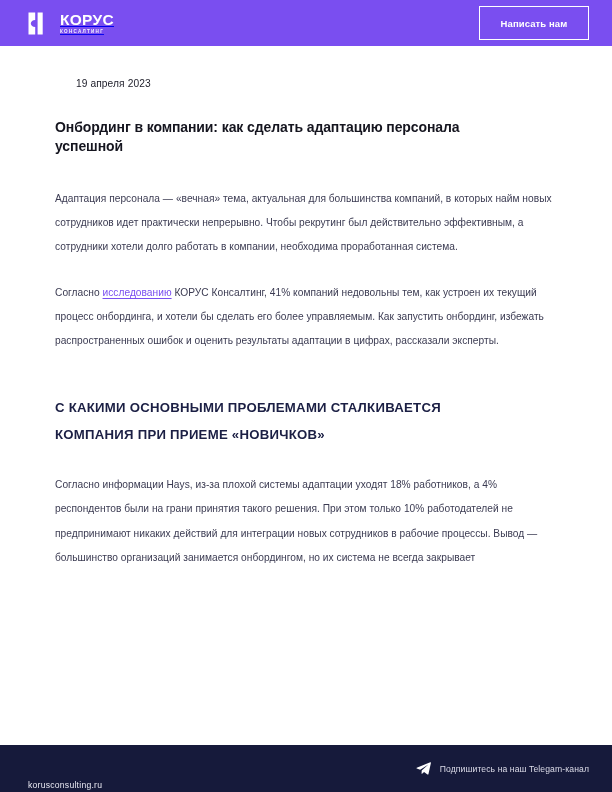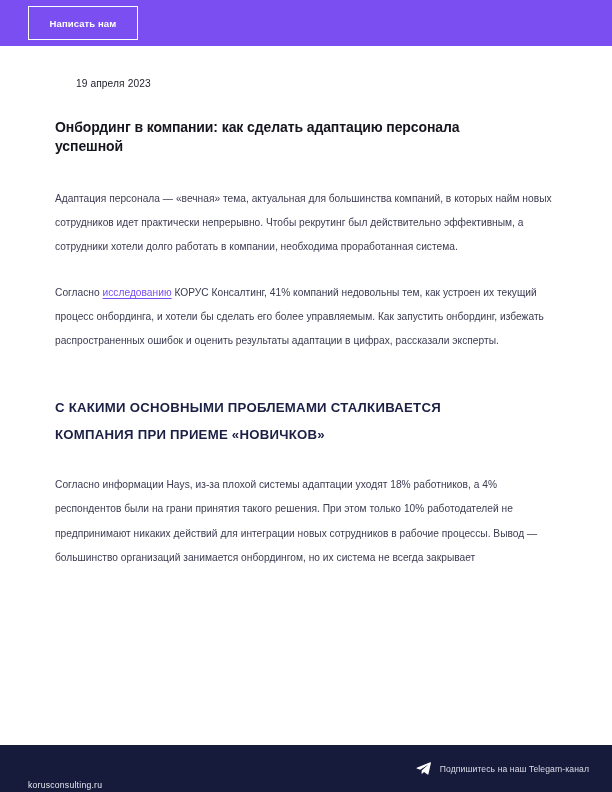--- a/index.html
+++ b/index.html
@@ -198,20 +198,30 @@
     box-sizing: border-box;
   }
 </style>
 </head>
 <body>
 
 <div class="page">
 
   <header class="site-header">
 
+    <a class="brand" href="#">
+      <svg class="brand-mark" viewBox="0 0 25 25" aria-hidden="true">
+        <path d="M0.5 1.5 H7.2 V9.0 C4.7 9.0 2.8 10.6 2.8 12.5 C2.8 14.4 4.7 16.0 7.2 16.0 V23.5 H0.5 Z" fill="#ffffff"></path>
+        <rect x="9.6" y="1.5" width="5.1" height="22" fill="#ffffff"></rect>
+      </svg>
+      <span class="brand-text">
+        <span class="brand-title">КОРУС</span>
+        <span class="brand-sub">КОНСАЛТИНГ</span>
+      </span>
+    </a>
 
     <button class="header-btn" type="button">Написать нам</button>
   </header>
 
   <main class="content">
 
     <div class="article-date">19 апреля 2023</div>
 
     <h1 class="article-title">Онбординг в компании: как сделать адаптацию персонала успешной</h1>
 

